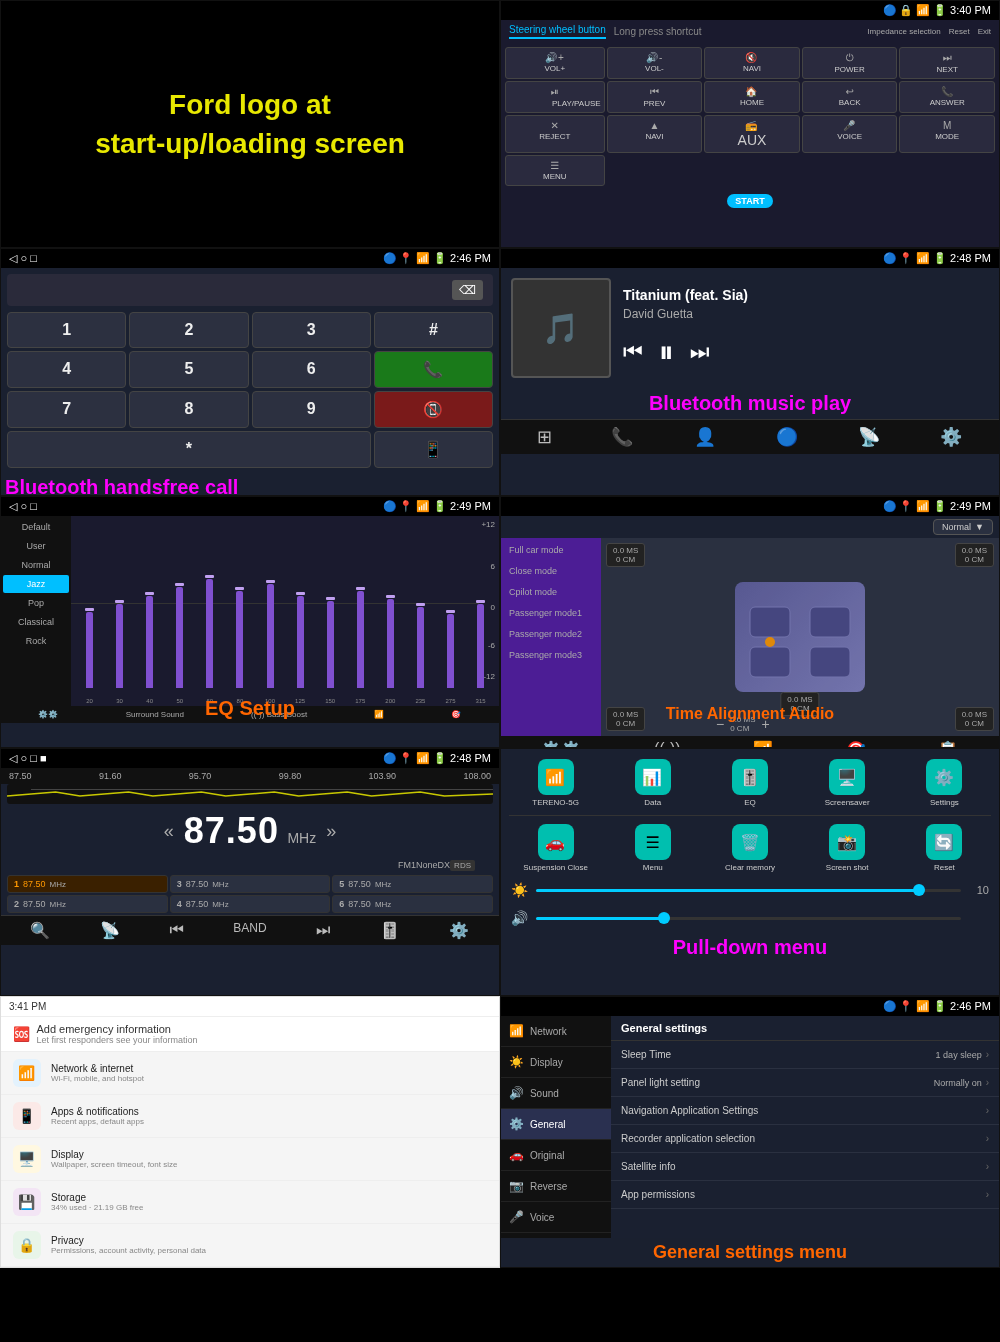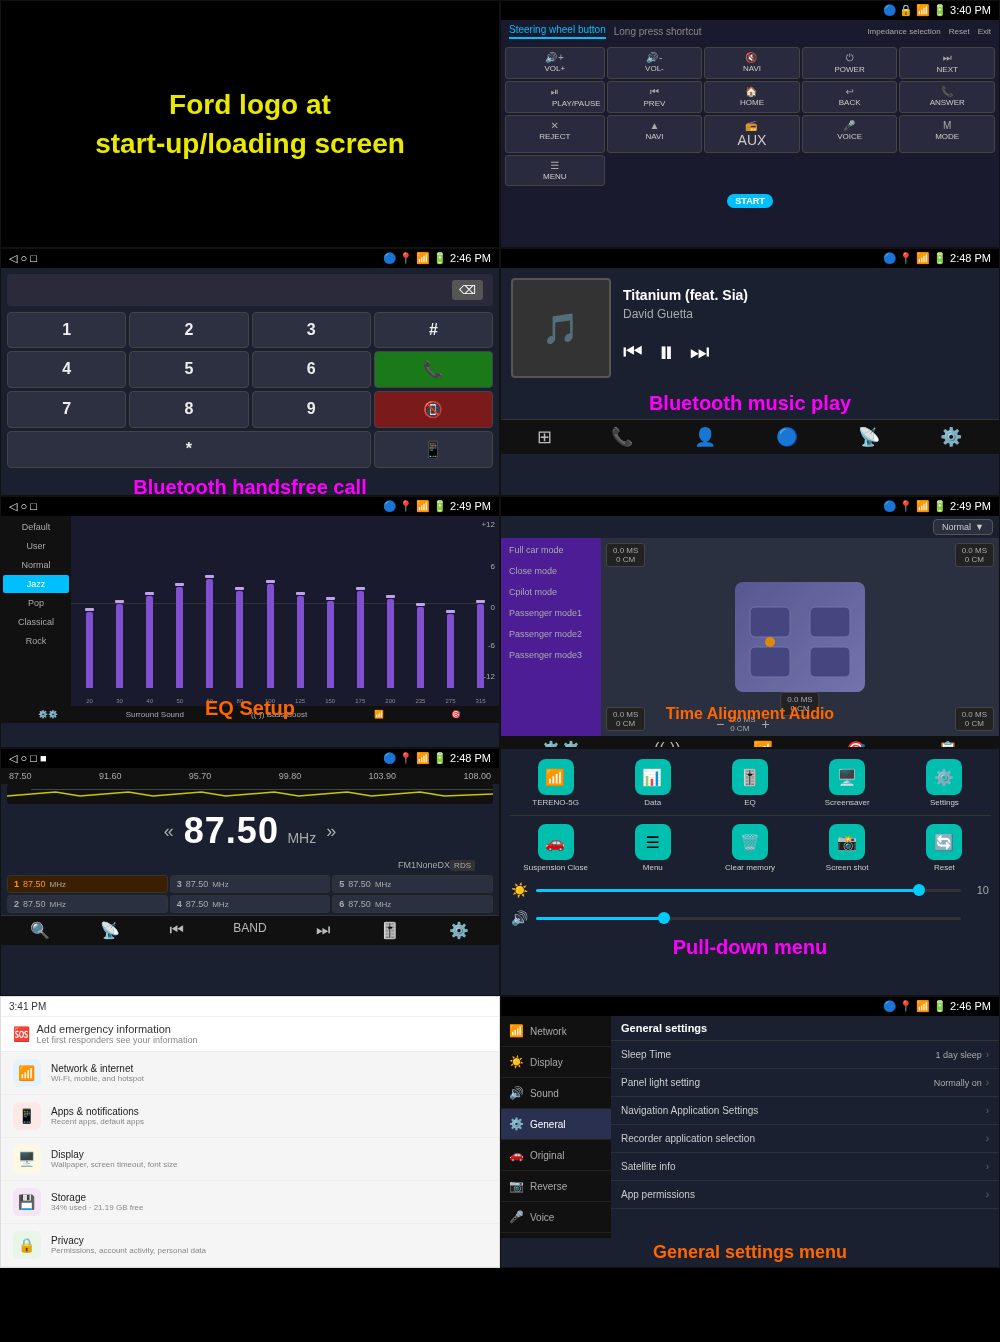--- a/index.html
+++ b/index.html
@@ -145,21 +145,21 @@
       font-size: 16px;
       color: #eee;
       font-weight: bold;
     }
     .dial-key.green { background: #1a7a1a; color: #4f4; }
     .dial-key.red { background: #7a1a1a; color: #f44; }
     .bt-call-label {
       color: #ff00ff;
       font-size: 20px;
       font-weight: bold;
-      text-align: center;
+      text-align: left;
       padding: 4px;
     }
     .bottom-nav {
       display: flex;
       justify-content: space-around;
       align-items: center;
       background: #111;
       padding: 6px;
       border-top: 1px solid #333;
     }

